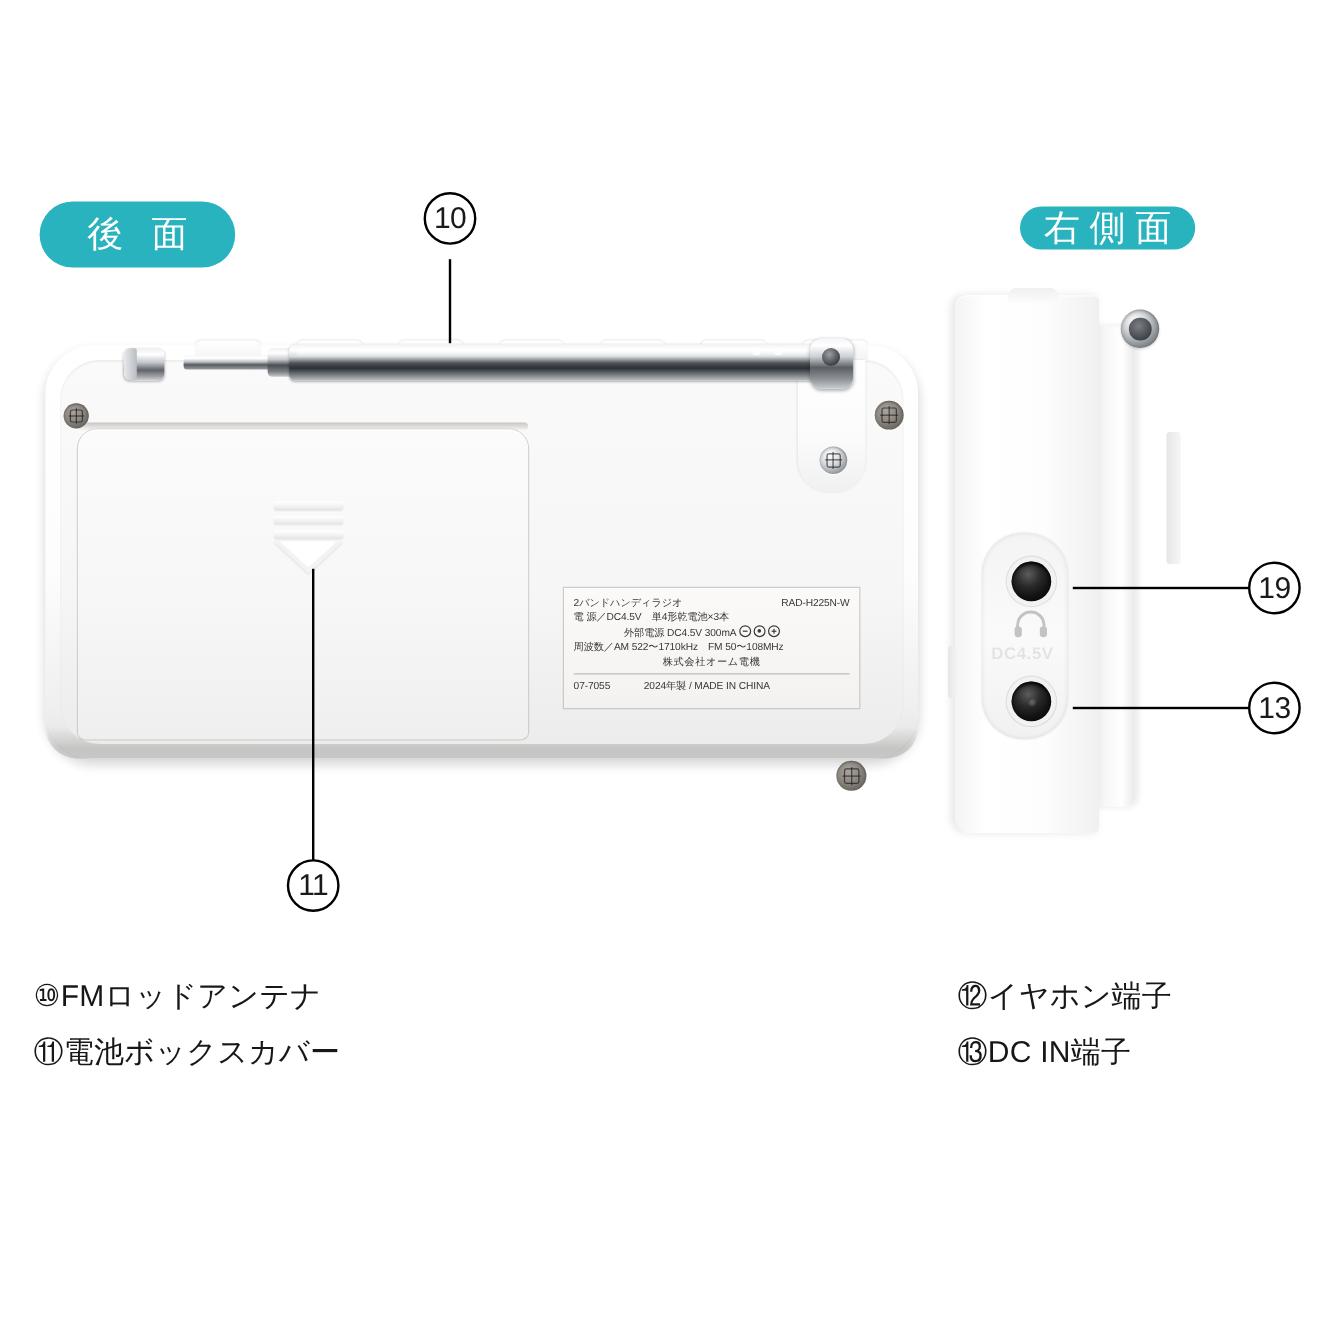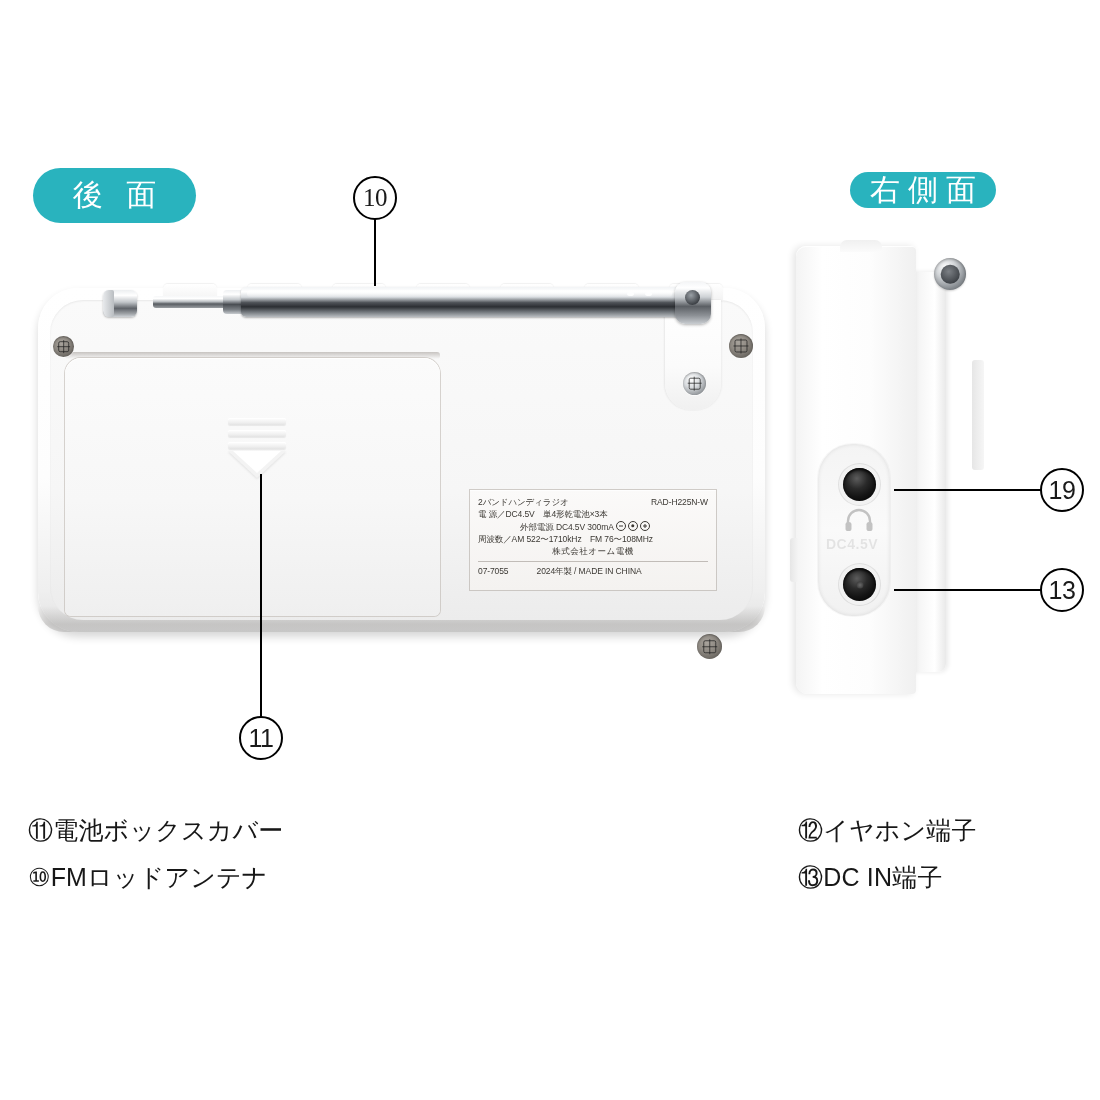--- a/index.html
+++ b/index.html
@@ -52,21 +52,21 @@
     z-index: 40;
   }
   .leader {
     position: absolute;
     background: #000;
     z-index: 30;
   }
   .leader.v { width: 2.4px; }
   .leader.h { height: 2.4px; }
 
-  #callout-10 { left: 353px; top: 176px; font-family: Liberation Serif, serif; }
+  #callout-10 { left: 353px; top: 160px; }
   #leader-10  { left: 374px; top: 216px; height: 70px; }
 
   #callout-11 { left: 239px; top: 716px; text-align: right; }
   #leader-11  { left: 260px; top: 474px; height: 244px; }
 
   #callout-12 { left: 1040px; top: 468px; }
   #leader-12  { left: 894px; top: 489px; width: 148px; }
 
   #callout-13 { left: 1040px; top: 568px; }
   #leader-13  { left: 894px; top: 589px; width: 148px; }
@@ -599,21 +599,21 @@
     <div class="spec-right-ind">
       <span>外部電源</span>
       <span>DC4.5V 300mA</span>
       <span class="polarity">
         <span class="pol"></span>
         <span class="pol center"></span>
         <span class="pol plus"></span>
       </span>
     </div>
     <div>
-      <span>周波数／</span><span>AM 522〜1710kHz　FM 76〜108MHz</span>
+      <span>周波数／</span><span>AM 522〜1710kHz　FM 50〜108MHz</span>
     </div>
     <div class="spec-center">株式会社オーム電機</div>
     <div class="spec-rule"></div>
     <div class="spec-foot">
       <span>07-7055</span>
       <span>2024年製 / MADE IN CHINA</span>
     </div>
   </div>
 </div>
 
@@ -646,24 +646,24 @@
 <div class="callout" id="callout-11">11</div>
 
 <div class="leader h" id="leader-12"></div>
 <div class="callout" id="callout-12">19</div>
 
 <div class="leader h" id="leader-13"></div>
 <div class="callout" id="callout-13">13</div>
 
 <div class="legend" id="legend-left">
   <div class="legend-item">
+    <span>⑩</span><span>FMロッドアンテナ</span>
+  </div>
+  <div class="legend-item">
     <span>⑪</span><span>電池ボックスカバー</span>
-  </div>
-  <div class="legend-item">
-    <span>⑩</span><span>FMロッドアンテナ</span>
   </div>
 </div>
 
 <div class="legend" id="legend-right">
   <div class="legend-item">
     <span>⑫</span><span>イヤホン端子</span>
   </div>
   <div class="legend-item">
     <span>⑬</span><span>DC IN端子</span>
   </div>

